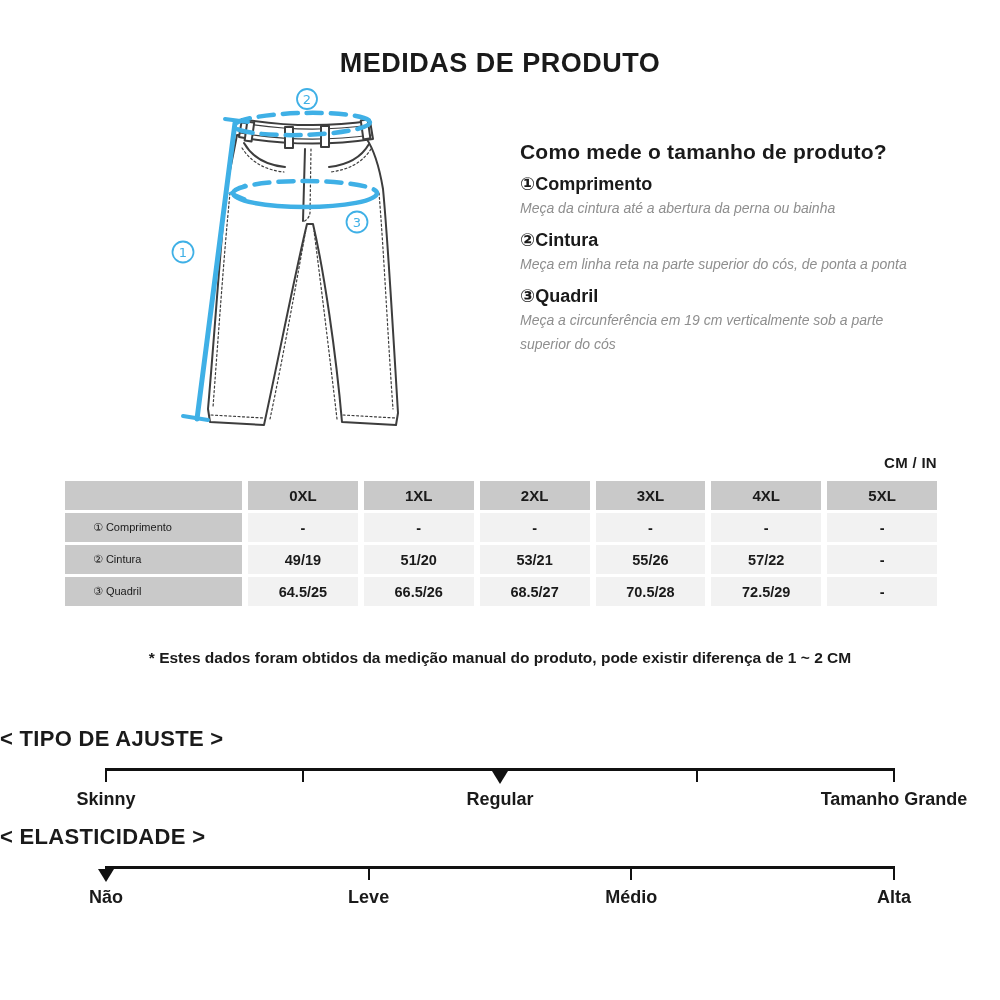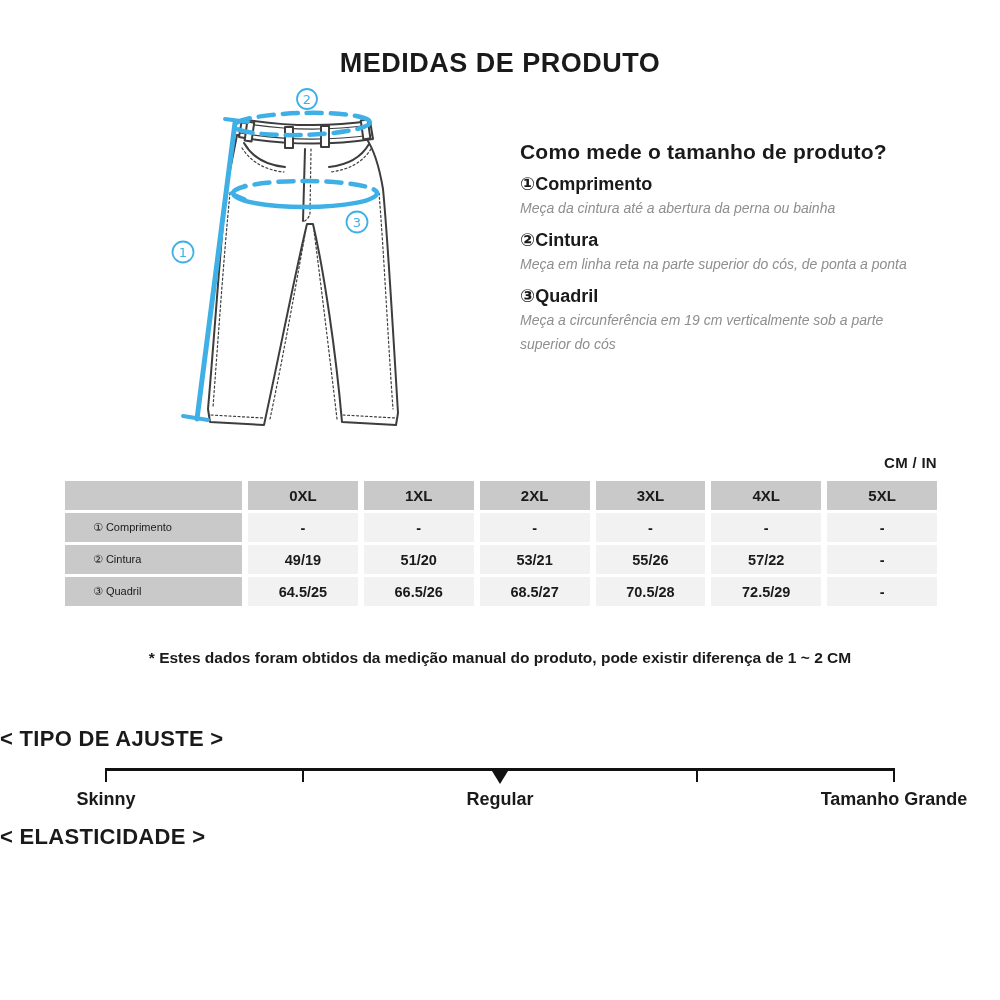--- a/index.html
+++ b/index.html
@@ -170,15 +170,27 @@
         <div class="tick" style="left: 100%;"></div>
         <div class="marker" style="left: 50%;"></div>
         <div class="slabel" style="left: 0%;">Skinny</div>
         <div class="slabel" style="left: 50%;">Regular</div>
         <div class="slabel" style="left: 100%;">Tamanho Grande</div>
       </div>
   </section>
 
   <section class="scale-block" id="scale-block-1">
     <h3 class="scale-title">&lt; ELASTICIDADE &gt;</h3>
+    <div class="track" id="track-1">
+      <div class="track-line"></div>
+    <div class="tick" style="left: 0%;"></div>
+        <div class="tick" style="left: 33.33%;"></div>
+        <div class="tick" style="left: 66.67%;"></div>
+        <div class="tick" style="left: 100%;"></div>
+        <div class="marker" style="left: 0%;"></div>
+        <div class="slabel" style="left: 0%;">Não</div>
+        <div class="slabel" style="left: 33.33%;">Leve</div>
+        <div class="slabel" style="left: 66.67%;">Médio</div>
+        <div class="slabel" style="left: 100%;">Alta</div>
+      </div>
   </section>
 
 </div>
 
 </body></html>

